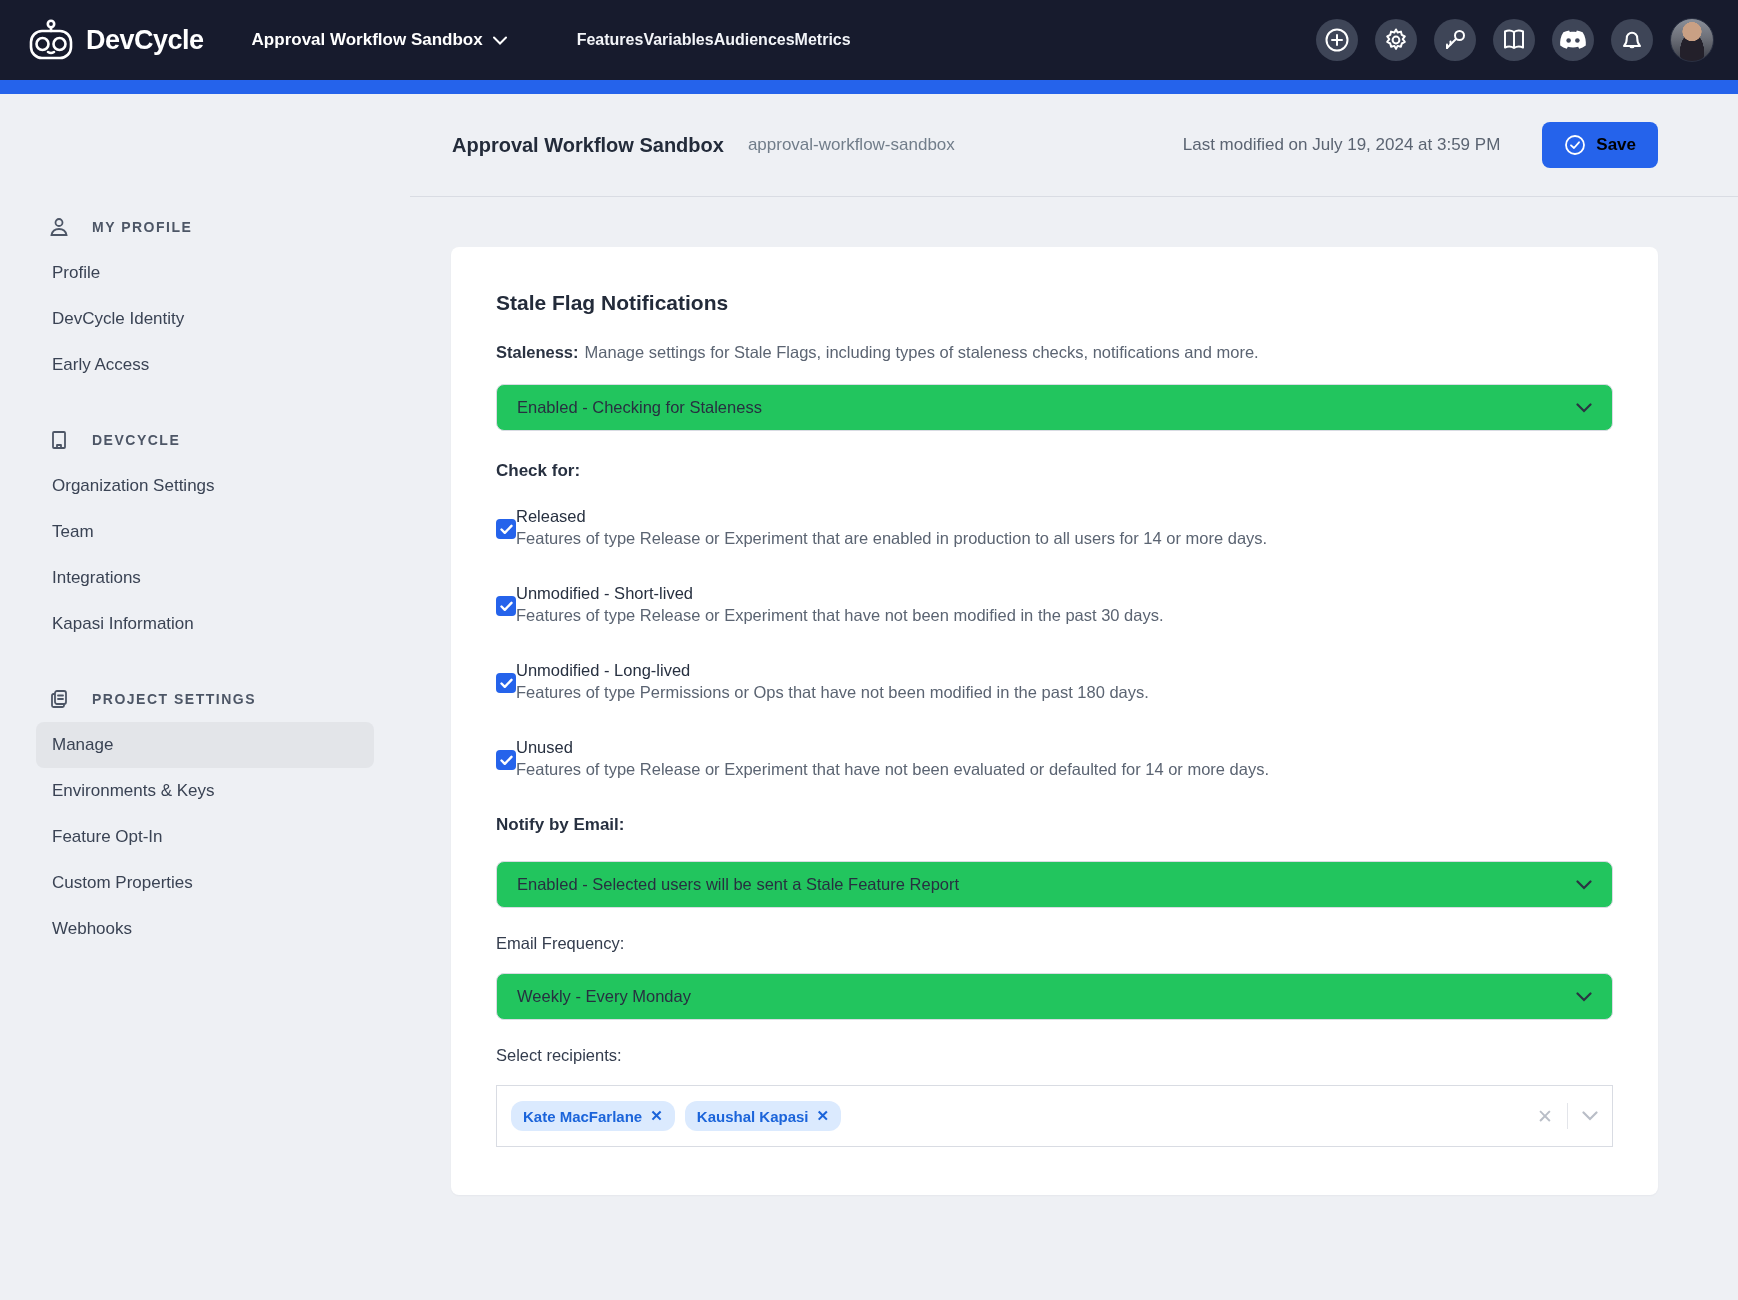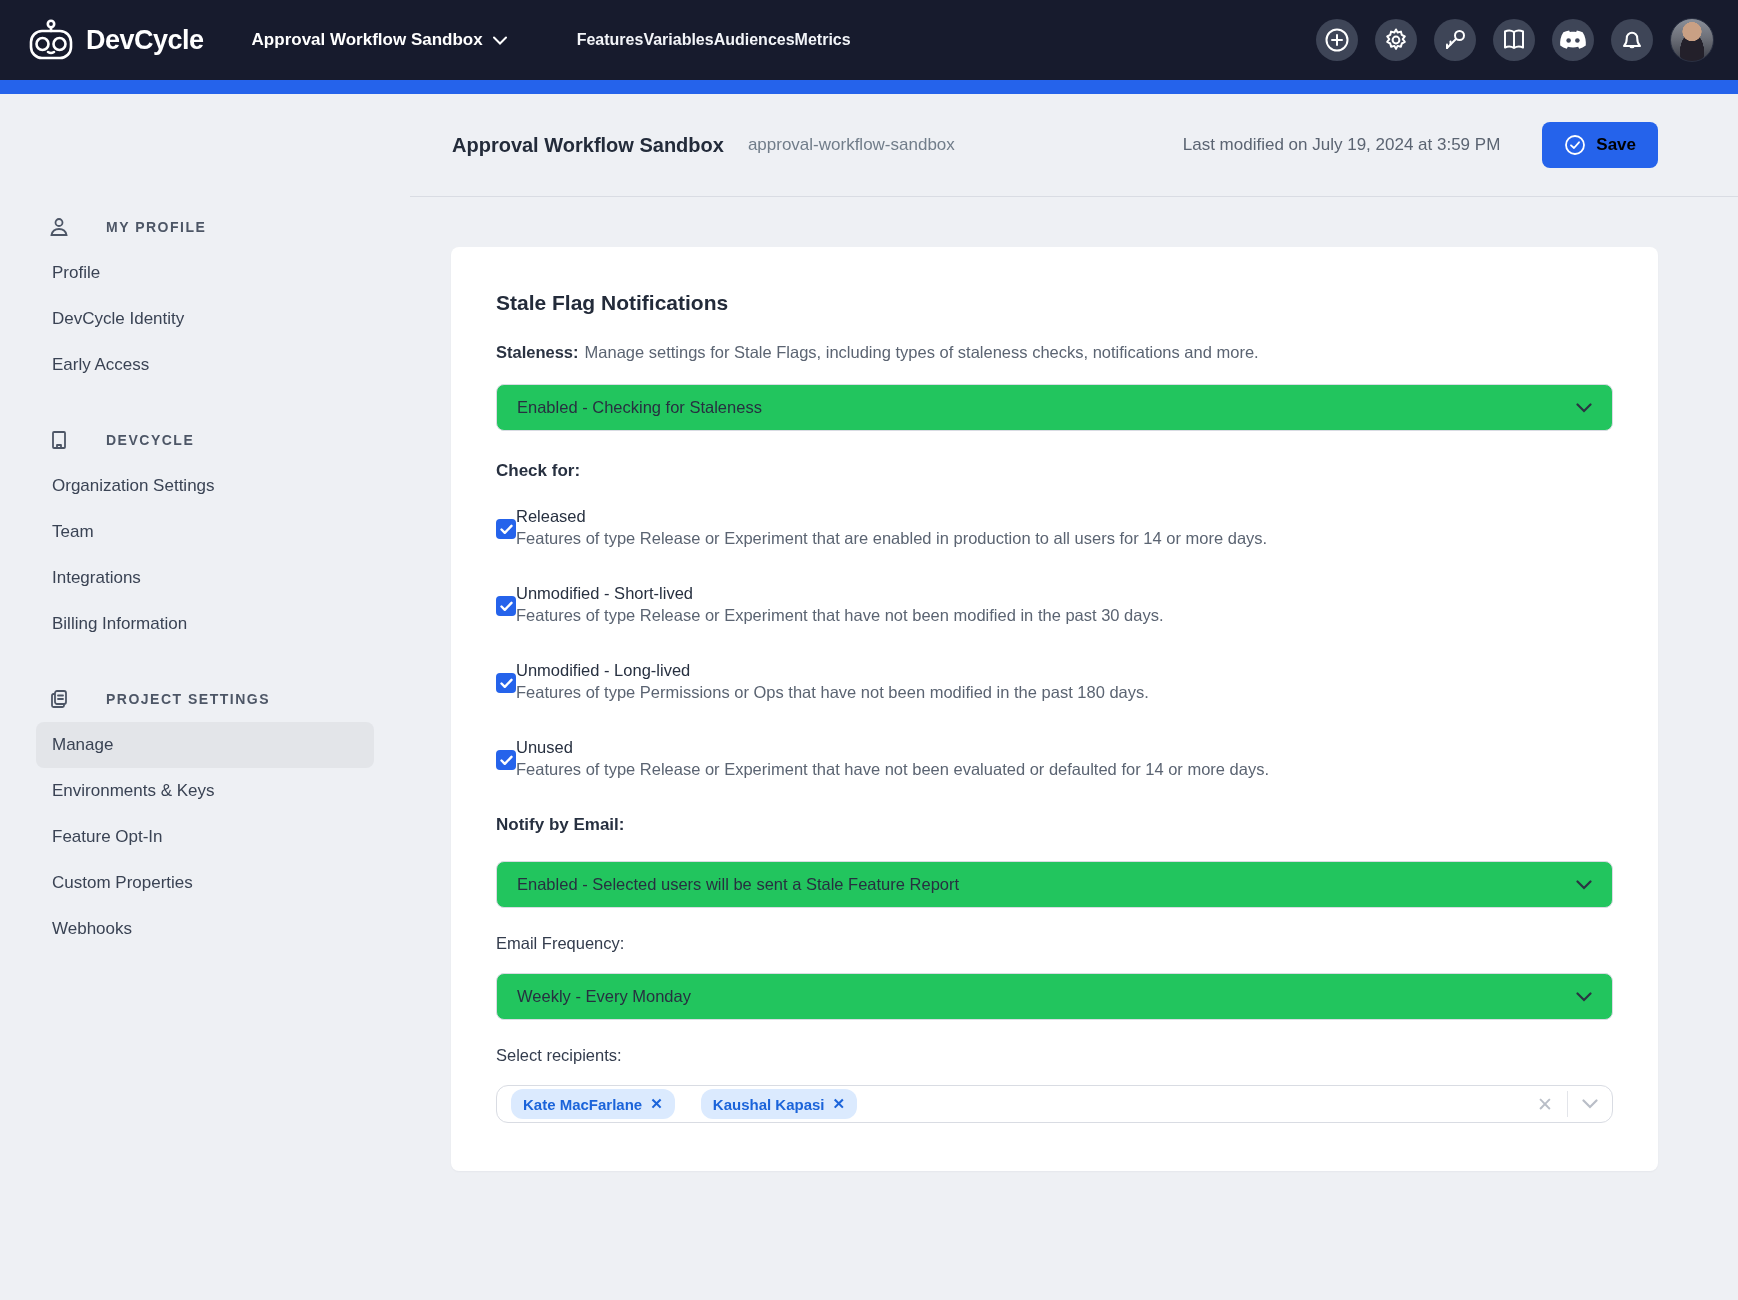--- a/index.html
+++ b/index.html
@@ -45,43 +45,43 @@
   
   .page-header{height:103px;display:flex;align-items:center;padding:0 80px 0 42px;border-bottom:1px solid var(--border);}
   .page-title{font-size:20px;font-weight:bold;color:#232b3a;}
   .page-slug{font-size:17px;color:var(--text-muted);margin-left:24px;}
   .modified{margin-left:auto;margin-right:42px;font-size:17px;color:var(--text-gray);}
   .save-btn{display:flex;align-items:center;gap:10px;background:var(--accent);color:#000000;font-size:17px;font-weight:bold;
     border:none;border-radius:8px;padding:12px 22px;cursor:pointer;}
 
   
   .side-section{margin-bottom:41px;}
-  .side-head{display:flex;align-items:center;gap:36px;padding:0 12px;margin-bottom:12px;}
+  .side-head{display:flex;align-items:center;gap:22px;padding:0 12px;margin-bottom:12px;}
   .side-head-label{font-size:14px;font-weight:bold;letter-spacing:1.5px;color:#4d5666;}
   .side-item{font-size:17px;color:var(--text-side);padding:13px 16px;border-radius:8px;cursor:pointer;width:338px;}
   .side-item.active{background:var(--active-pill);}
 
   
   .panel{background:var(--panel-bg);border-radius:8px;margin:50px 80px 0 41px;padding:44px 45px 48px 45px;
     box-shadow:0 1px 2px rgba(20,30,60,.04);}
   .panel-title{font-size:21px;font-weight:bold;color:#232b3a;margin-bottom:28px;}
   .staleness-line{font-size:16.5px;color:var(--text-gray);margin-bottom:22px;}
   .staleness-line b{color:#2b3342;margin-right:6px;}
   .select{height:47px;border:1px solid var(--border);border-radius:8px;background:#22c55e;display:flex;align-items:center;
     padding:0 20px;font-size:16.5px;color:#273040;cursor:pointer;}
   .select .chev{margin-left:auto;}
   .group-label{font-size:17px;font-weight:bold;color:#273040;margin:30px 0 26px 0;}
   .check-row{display:flex;margin-bottom:36px;cursor:pointer;}
   .checkbox{width:20px;height:20px;border-radius:4px;background:var(--accent);flex:none;margin-top:12px;
     display:flex;align-items:center;justify-content:center;}
   .check-label{font-size:16.5px;color:#273040;margin-bottom:3px;}
   .check-desc{font-size:16.5px;color:var(--text-gray);}
   .field-label{font-size:16.5px;color:#333c4d;margin:26px 0 20px 0;}
-  .recipients{height:38px;border:1px solid var(--border);border-radius:12px;display:flex;align-items:center;
-    padding:0 14px;gap:26px;cursor:text;}
+  .recipients{height:62px;border:1px solid var(--border);border-radius:0;display:flex;align-items:center;
+    padding:0 14px;gap:10px;cursor:text;}
   .chip{background:var(--chip-bg);color:var(--chip-text);font-size:15px;font-weight:bold;border-radius:12px;
     padding:6px 12px;display:flex;align-items:center;gap:8px;}
   .chip .x{cursor:pointer;font-weight:bold;font-size:15px;}
   .recip-controls{margin-left:auto;display:flex;align-items:center;gap:14px;color:#b9bec7;}
   .recip-controls .sep{width:1px;height:26px;background:#e3e5ea;}
   .recip-x{font-size:19px;cursor:pointer;}
   svg{display:block;}
 </style>
 </head>
 <body>
@@ -204,21 +204,21 @@
               <line x1="13.4" y1="7" x2="13.4" y2="7.01" stroke-width="2.2"></line>
             <line x1="8.6" y1="11" x2="8.6" y2="11.01" stroke-width="2.2"></line>
               <line x1="13.4" y1="11" x2="13.4" y2="11.01" stroke-width="2.2"></line>
           </svg>
         </span>
         <span class="side-head-label">DEVCYCLE</span>
       </div>
       <div class="side-item">Organization Settings</div>
       <div class="side-item">Team</div>
       <div class="side-item">Integrations</div>
-      <div class="side-item">Billing Information</div>
+      <div class="side-item">Kapasi Information</div>
     </div>
 
     <div class="side-section">
       <div class="side-head">
         <span>
           <svg width="22" height="22" viewBox="0 0 22 22" fill="none" stroke="#4d5666" stroke-width="1.8" stroke-linejoin="round">
             <rect x="7" y="3" width="11" height="13" rx="2"></rect>
             <path d="M7 6H5.5A1.5 1.5 0 004 7.5v10A1.5 1.5 0 005.5 19h9a1.5 1.5 0 001.5-1.5V16"></path>
             <line x1="10" y1="7.5" x2="15" y2="7.5" stroke-linecap="round"></line>
             <line x1="10" y1="11" x2="15" y2="11" stroke-linecap="round"></line>

